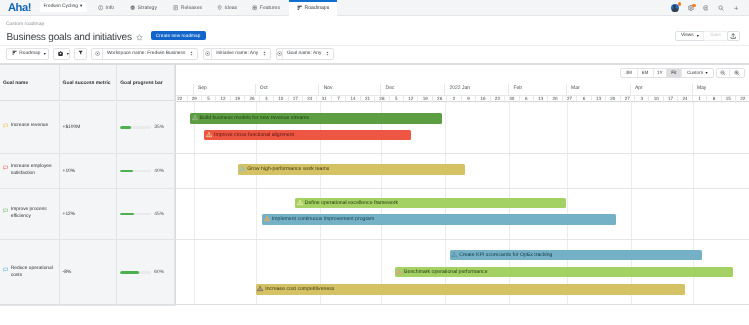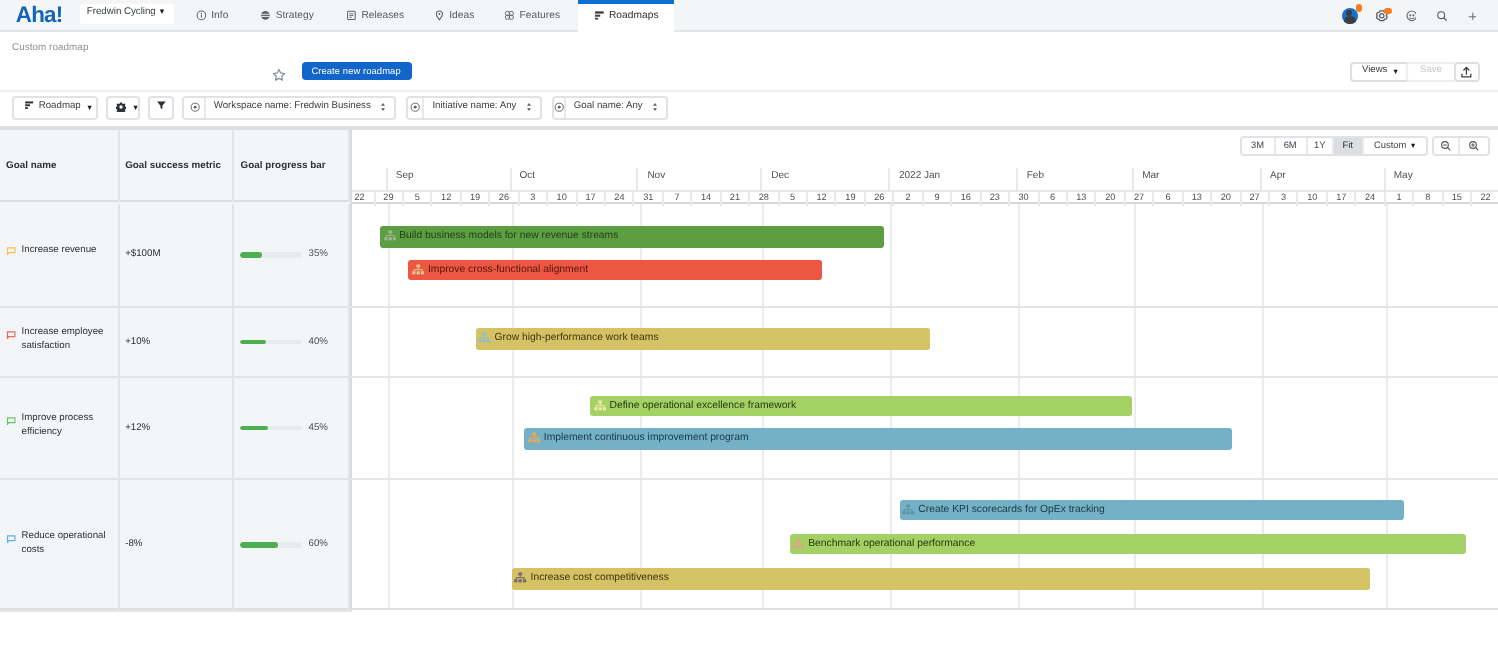--- a/index.html
+++ b/index.html
@@ -241,20 +241,21 @@
             <path d="M10.3 10.3l3.4 3.4" stroke="#585d62" stroke-width="1.6" stroke-linecap="round"></path>
           </svg></span>
         <span class="ni" style="margin-left:9.9px;"><svg width="4.8" height="4.8" viewBox="0 0 16 16">
             <path d="M8 1.8v12.4M1.8 8h12.4" stroke="#585d62" stroke-width="1.5" stroke-linecap="round"></path>
           </svg></span>
       </div>
   </div>
 
   <div class="pagehead">
     <div class="breadcrumb">Custom roadmap</div>
+    <div class="ptitle">Business goals and initiatives</div>
     <span class="star"><svg width="7" height="7" viewBox="0 0 16 16">
           <path d="M8 1.6l1.95 4.1 4.45.6-3.2 3.15.78 4.45L8 11.8l-3.98 2.1.78-4.45-3.2-3.15 4.45-.6z" fill="none" stroke="#8c9196" stroke-width="1.45" stroke-linejoin="round"></path>
         </svg></span>
     <div class="create-btn">Create new roadmap</div>
     <div class="views-btn">
       <span>Views</span>
       <span class="fb-caret">▾</span>
     </div>
     <div class="save-btn">Save</div>
     <div class="share-btn">

